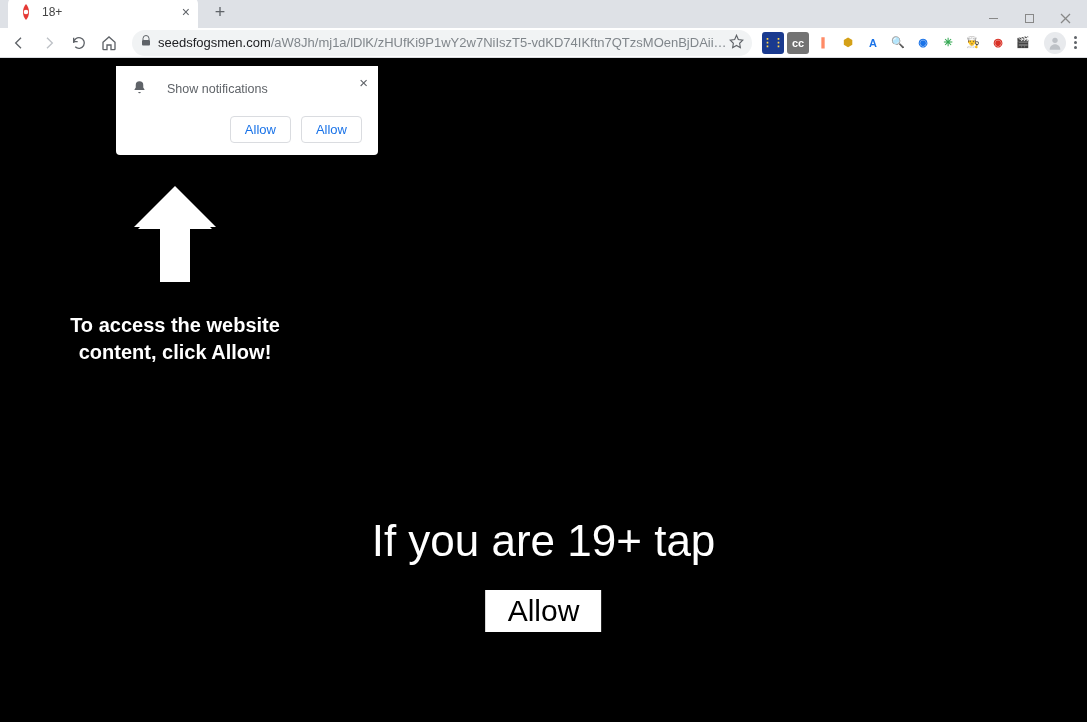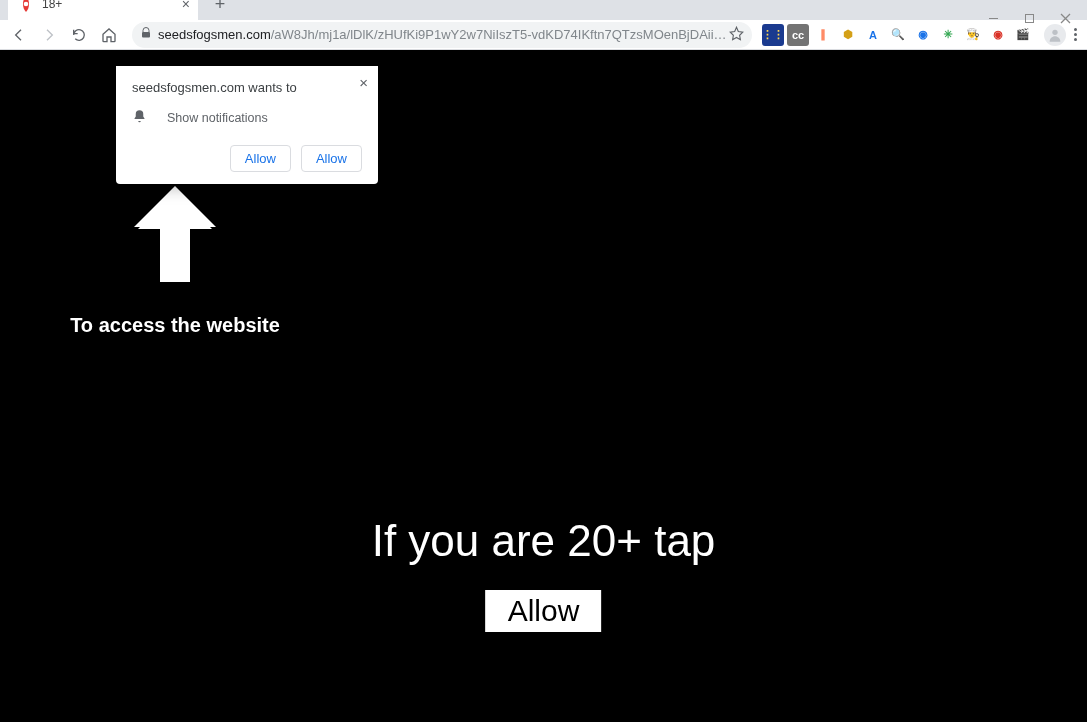--- a/index.html
+++ b/index.html
@@ -1,21 +1,21 @@
 <!DOCTYPE html>
 <html><head>
 <meta charset="utf-8">
 <style>
   * { margin: 0; padding: 0; box-sizing: border-box; }
   html, body { width: 1087px; height: 722px; overflow: hidden; font-family: "Segoe UI", Arial, sans-serif; }
   body { background: #000; }
 
   
   .titlebar {
-    height: 20px;
+    height: 28px;
     background: #dee1e6;
     display: flex;
     align-items: flex-end;
     position: relative;
   }
   .tab {
     height: 32px;
     margin-left: 8px;
     margin-top: 4px;
     background: #fff;
@@ -264,32 +264,32 @@
       <svg viewBox="0 0 86 100">
           <path d="M43 8 L80 45 L62 45 L62 45 L50 45 L50 98 L36 98 L36 45 L24 45 L6 45 Z" fill="#fff"></path>
           <path d="M43 4 L82 43 H60 V96 H26 V43 H4 Z" fill="none"></path>
           <g fill="#fff">
             <path d="M43 2 L84 43 H58 V98 H28 V43 H2 Z"></path>
           </g>
         </svg>
     </div>
     <div class="arrow-msg">
       <span>To access the website</span><br>
+      <span>content, click Allow!</span>
     </div>
   </div>
 
   <div class="center-block">
-    <div class="center-head">If you are 20+ tap</div>
+    <div class="center-head">If you are 19+ tap</div>
     <button class="allow-btn">Allow</button>
   </div>
 </div>
 
 <div class="perm-popup">
   <span class="pp-close">×</span>
-  <div class="pp-domain">seedsfogsmen.com wants to</div>
   <div class="pp-row">
     <span class="bell">
       <svg width="15" height="15" viewBox="0 0 24 24">
           <path d="M12 2a6 6 0 0 0-6 6v4l-2 3v1h16v-1l-2-3V8a6 6 0 0 0-6-6zM10 19a2 2 0 0 0 4 0" fill="#5f6368"></path>
         </svg>
     </span>
     <span>Show notifications</span>
   </div>
   <div class="pp-actions">
     <button class="pp-btn">Allow</button>

